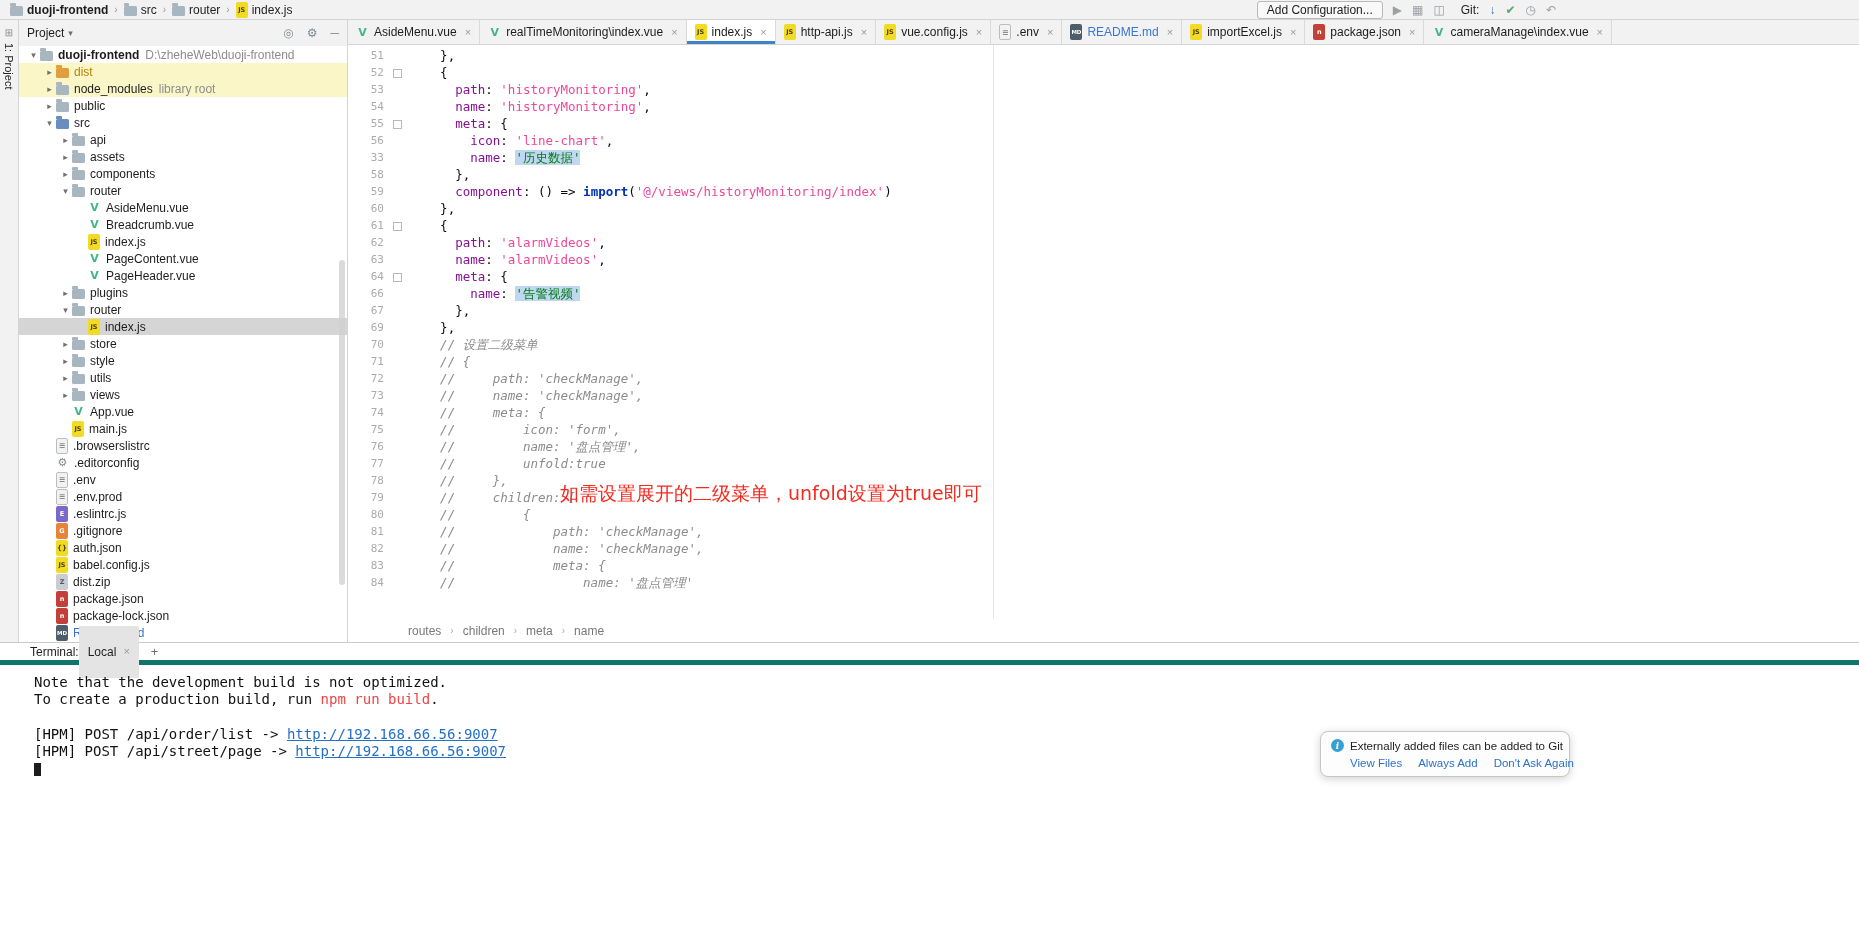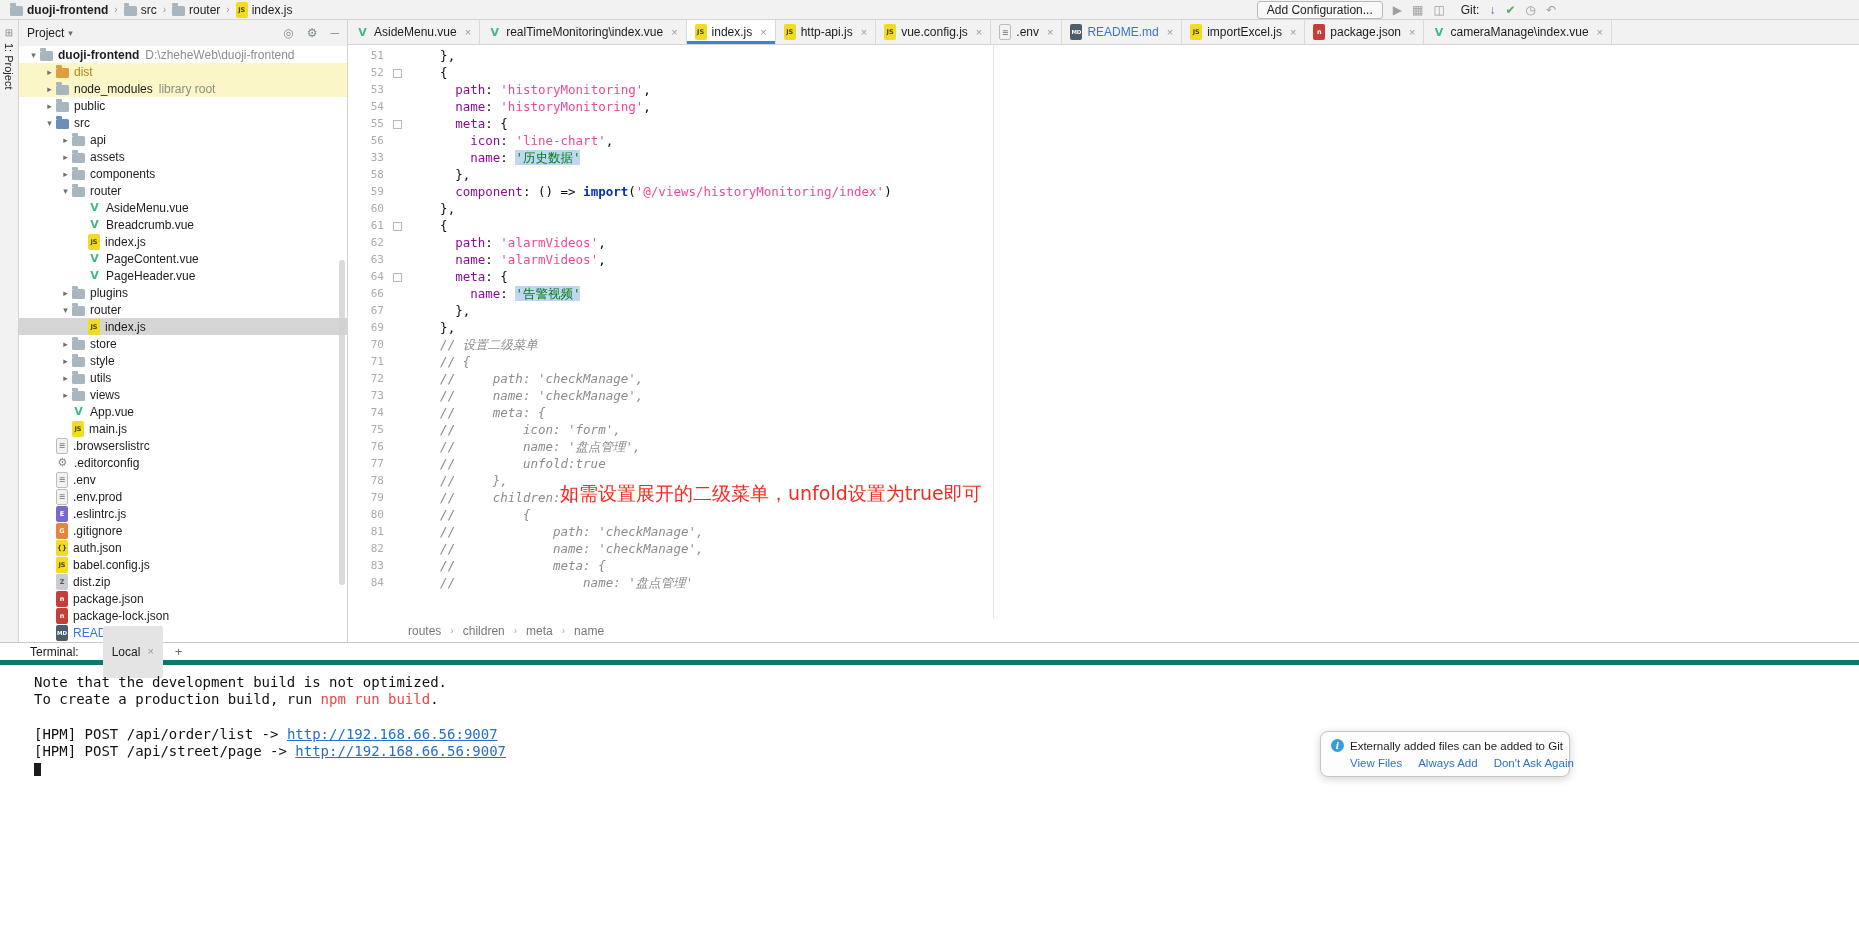--- a/index.html
+++ b/index.html
@@ -97,21 +97,21 @@
   .ed-crumb{position:absolute;left:0;right:0;bottom:0;height:23px;background:#fff;
     display:flex;align-items:center;padding-left:60px;gap:9px;color:#787878;font-size:12px}
   .eb-sep{color:#ABABAB;font-size:10px}
   .eb-item{cursor:pointer}
 
   
   .terminal{position:absolute;left:0;top:642px;width:100%;height:288px;background:#fff;
     border-top:1px solid #C9C9C9}
   .term-head{height:22px;display:flex;align-items:center;padding-left:30px;font-size:12px;
     border-bottom:5px solid #0f766e}
-  .term-tab{display:flex;align-items:flex-start;gap:7px;margin-left:24px;padding:19px 9px;
+  .term-tab{display:flex;align-items:flex-start;gap:7px;padding:19px 9px;
     background:#E4E4E4;border-radius:2px;cursor:pointer}
   .term-tab .close{color:#9a9a9a;font-size:11px}
   .term-plus{margin-left:12px;color:#6E6E6E;font-size:13px;cursor:pointer}
   .term-body{padding:9px 0 0 34px;font-family:"DejaVu Sans Mono",monospace;font-size:14px;
     line-height:17.2px;color:#111}
   .tl{white-space:pre;min-height:17.2px}
   .tt-cmd{color:#ef4444}
   .tt-link{color:#2470C9;text-decoration:underline;cursor:pointer}
   .cursor-block{display:inline-block;width:7px;height:13px;background:#1d1d1d;vertical-align:middle}
 

